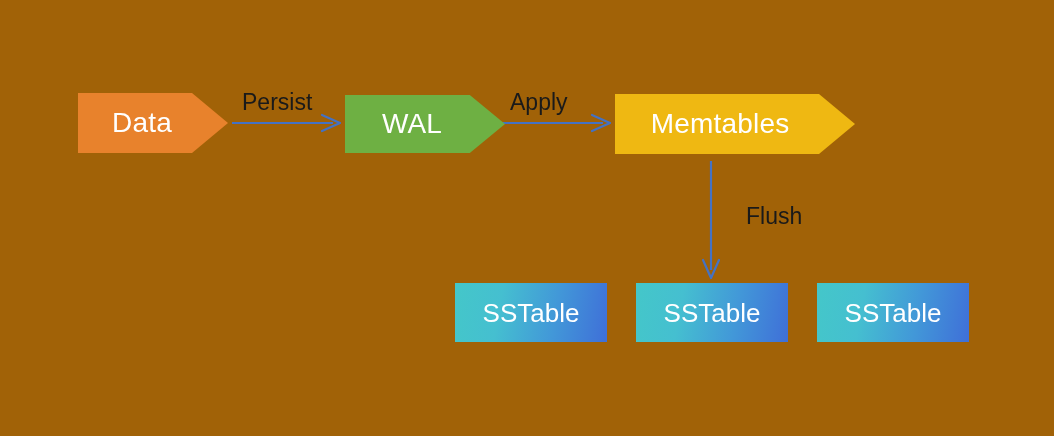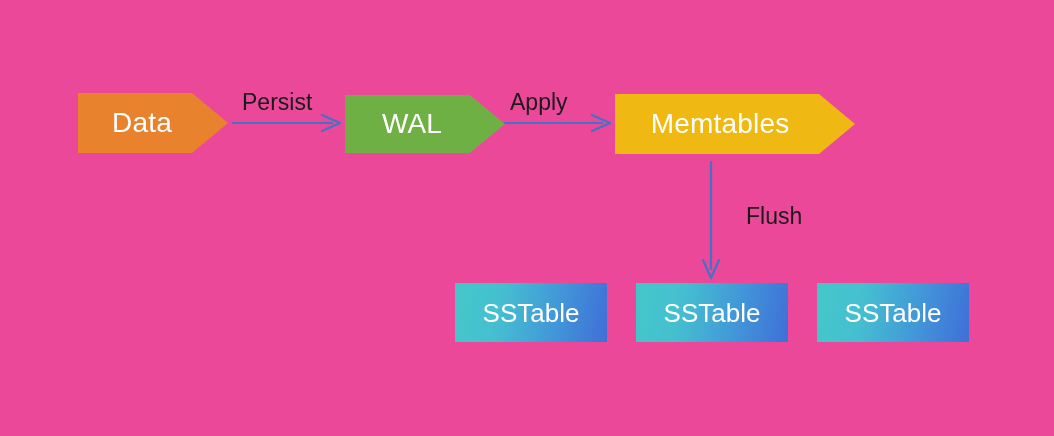--- a/index.html
+++ b/index.html
@@ -7,21 +7,21 @@
     padding: 0;
     background: #ffffff;
   }
   body {
     font-family: "Liberation Sans", sans-serif;
   }
   #canvas {
     position: relative;
     width: 1054px;
     height: 436px;
-    background: #ec4899;
+    background: #a16207;
     overflow: hidden;
   }
 
   
   .chevron {
     position: absolute;
     display: flex;
     align-items: center;
     justify-content: center;
     color: #ffffff;

